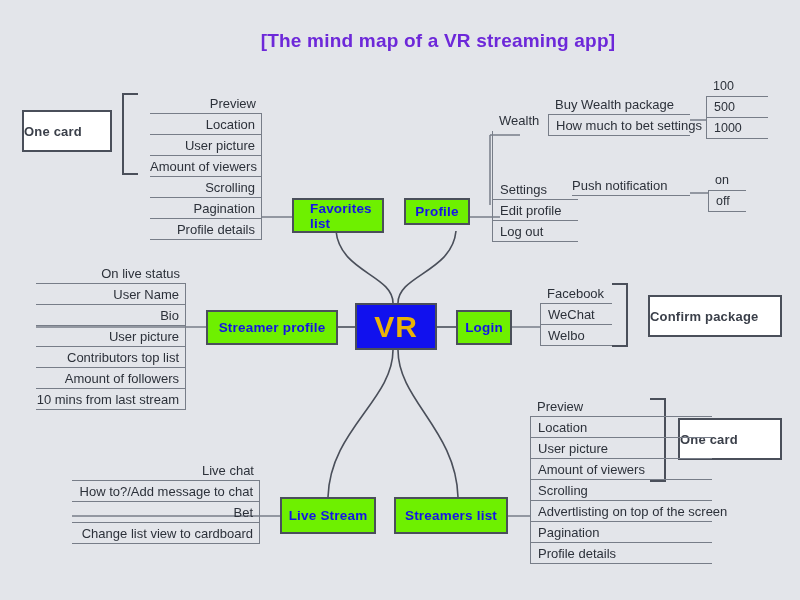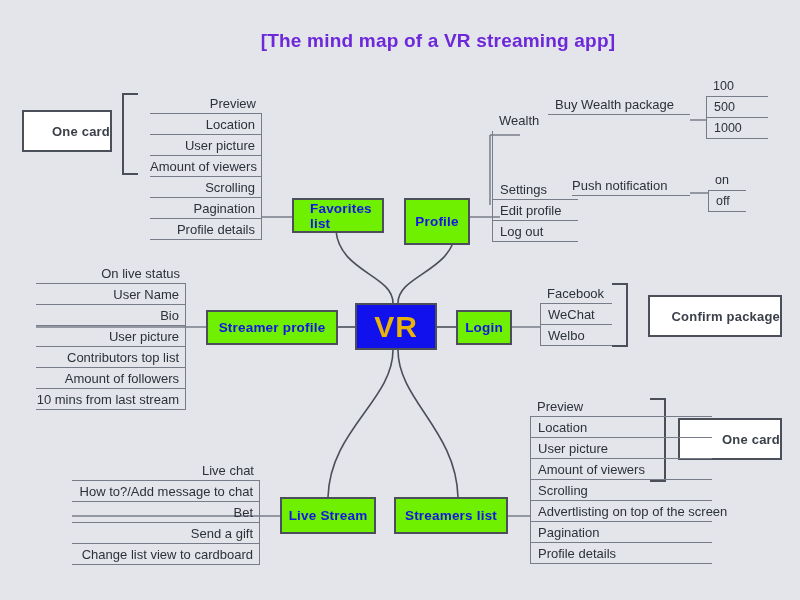--- a/index.html
+++ b/index.html
@@ -35,21 +35,21 @@
     color:#1414e6;
     font-size:13.5px;
     letter-spacing:.2px;
   }
   .node.center{
     background:#1111ee;color:#eab308;font-size:30px;letter-spacing:1px;
   }
   .card{
     position:absolute;
     box-sizing:border-box;
-    display:flex;align-items:center;justify-content:flex-end;
+    display:flex;align-items:center;justify-content:flex-start;
     border:2px solid #4a4f5a;
     background:#ffffff;
     color:#3a3f49;
     font-size:13px;font-weight:bold;
     letter-spacing:.2px;
   }
 
   
   .list{position:absolute;box-sizing:border-box;}
   .list .row{
@@ -133,21 +133,21 @@
   </svg>
 
   <div class="node center" style="left:355px;top:303px;width:82px;height:47px;">
     <span>VR</span>
   </div>
 
   <div class="node" style="left:292px;top:198px;width:92px;height:35px;padding-left:16px;">
     <span>Favorites list</span>
   </div>
 
-  <div class="node" style="left:404px;top:198px;width:66px;height:47px;">
+  <div class="node" style="left:404px;top:198px;width:66px;height:27px;">
     <span>Profile</span>
   </div>
 
   <div class="node" style="left:206px;top:310px;width:132px;height:35px;">
     <span>Streamer profile</span>
   </div>
 
   <div class="node" style="left:456px;top:310px;width:56px;height:35px;">
     <span>Login</span>
   </div>
@@ -189,20 +189,21 @@
   <div class="list left" style="left:492px;top:110px;width:86px;">
     <div class="row first" style="border-bottom:none;">Wealth</div>
     <div class="row" style="border-bottom:none;height:48px;"></div>
     <div class="row">Settings</div>
     <div class="row">Edit profile</div>
     <div class="row">Log out</div>
   </div>
 
   <div class="list left" style="left:548px;top:94px;width:142px;">
     <div class="row first">Buy Wealth package</div>
+    <div class="row">How much to bet settings</div>
   </div>
 
   <div class="vlist" style="left:706px;top:76px;width:62px;">
     <div class="row first">100</div>
     <div class="row">500</div>
     <div class="row">1000</div>
   </div>
 
   <div class="list plain" style="left:572px;top:175px;width:118px;">
     <div class="row first">Push notification</div>
@@ -226,21 +227,20 @@
   <div class="list left" style="left:540px;top:283px;width:72px;">
     <div class="row first">Facebook</div>
     <div class="row">WeChat</div>
     <div class="row">Welbo</div>
   </div>
 
   <div class="list right" style="left:72px;top:460px;width:188px;">
     <div class="row first">Live chat</div>
     <div class="row">How to?/Add message to chat</div>
     <div class="row">Bet</div>
-    <div class="row">Send a gift</div>
     <div class="row">Change list view to cardboard</div>
   </div>
 
   <div class="list left" style="left:530px;top:396px;width:182px;">
     <div class="row first">Preview</div>
     <div class="row">Location</div>
     <div class="row">User picture</div>
     <div class="row">Amount of viewers</div>
     <div class="row">Scrolling</div>
     <div class="row">Advertlisting on top of the screen</div>

